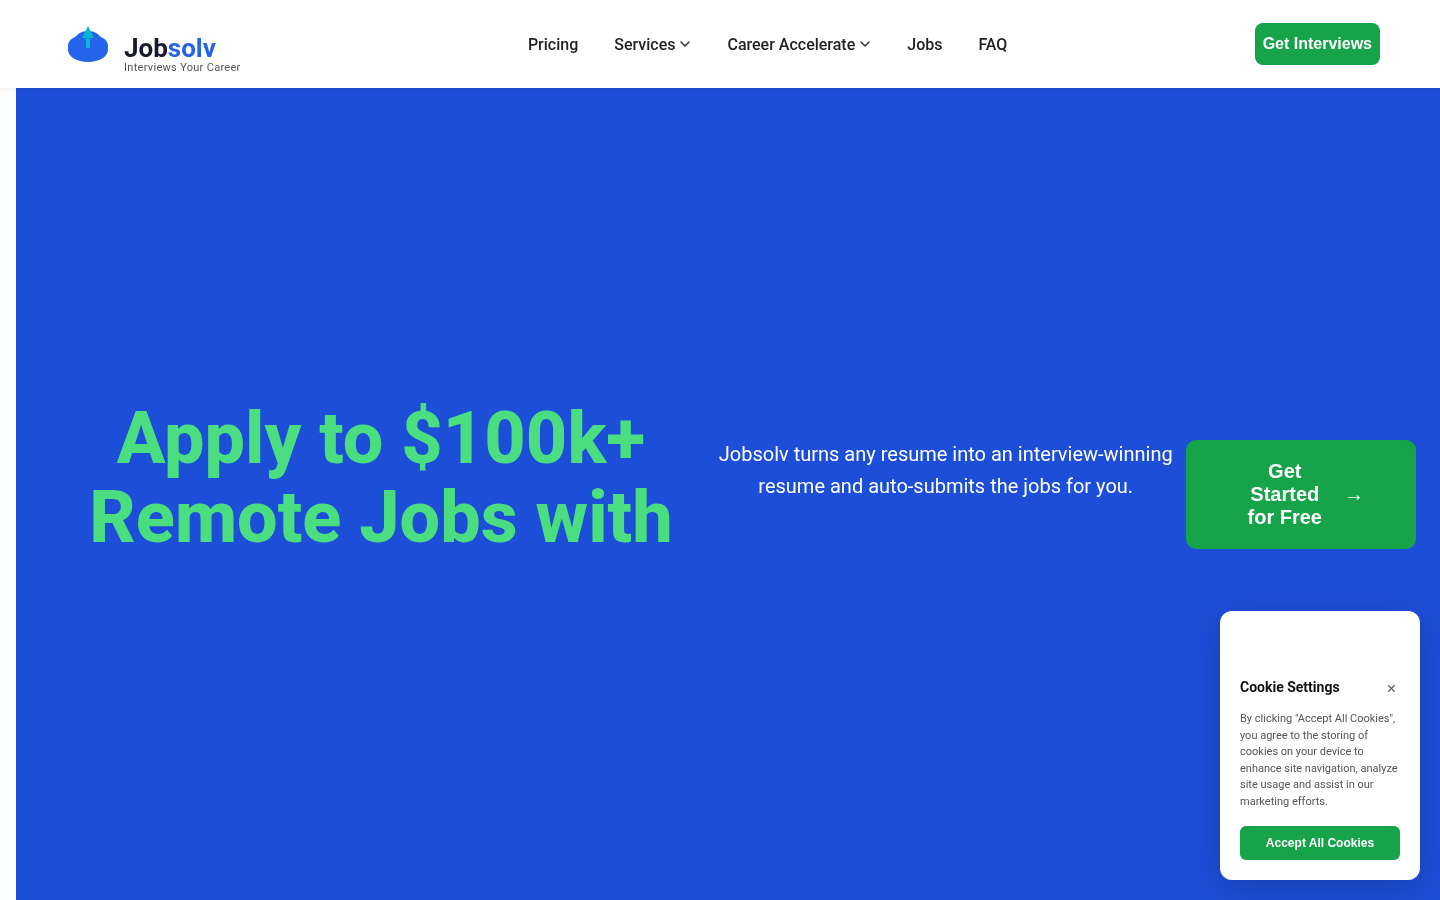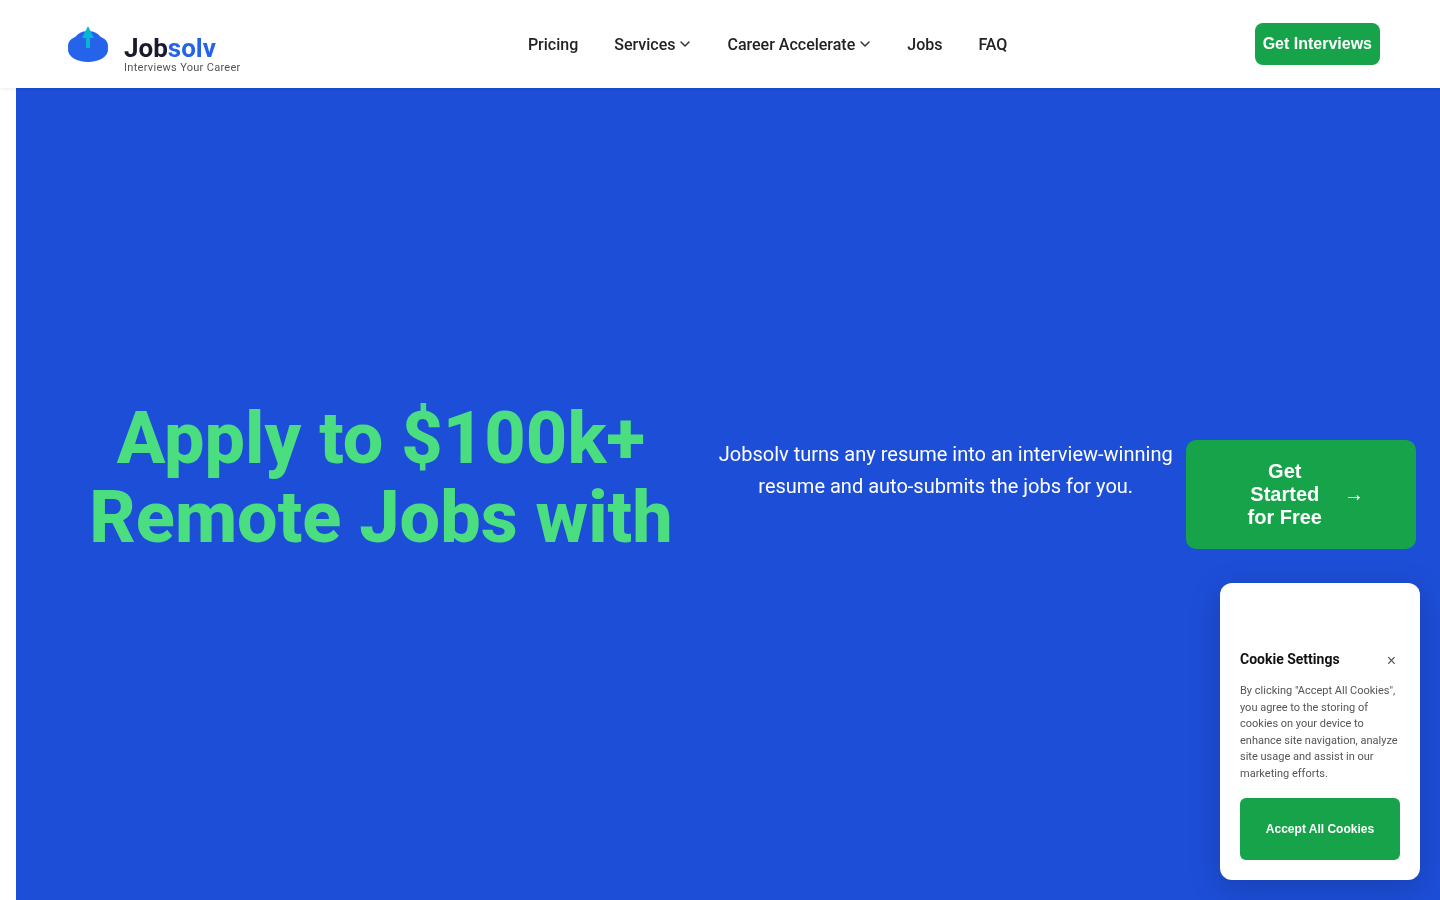--- a/index.html
+++ b/index.html
@@ -190,21 +190,21 @@
       color: #555;
       line-height: 1.5;
       margin-bottom: 16px;
     }
 
     .cookie-accept {
       background: #16a34a;
       color: #fff;
       border: none;
       border-radius: 6px;
-      padding: 24px 14px;
+      padding: 10px 14px;
       font-size: 12px;
       font-weight: 600;
       cursor: pointer;
       width: 100%;
       text-align: center;
     }
   </style>
 </head>
 <body>
 

